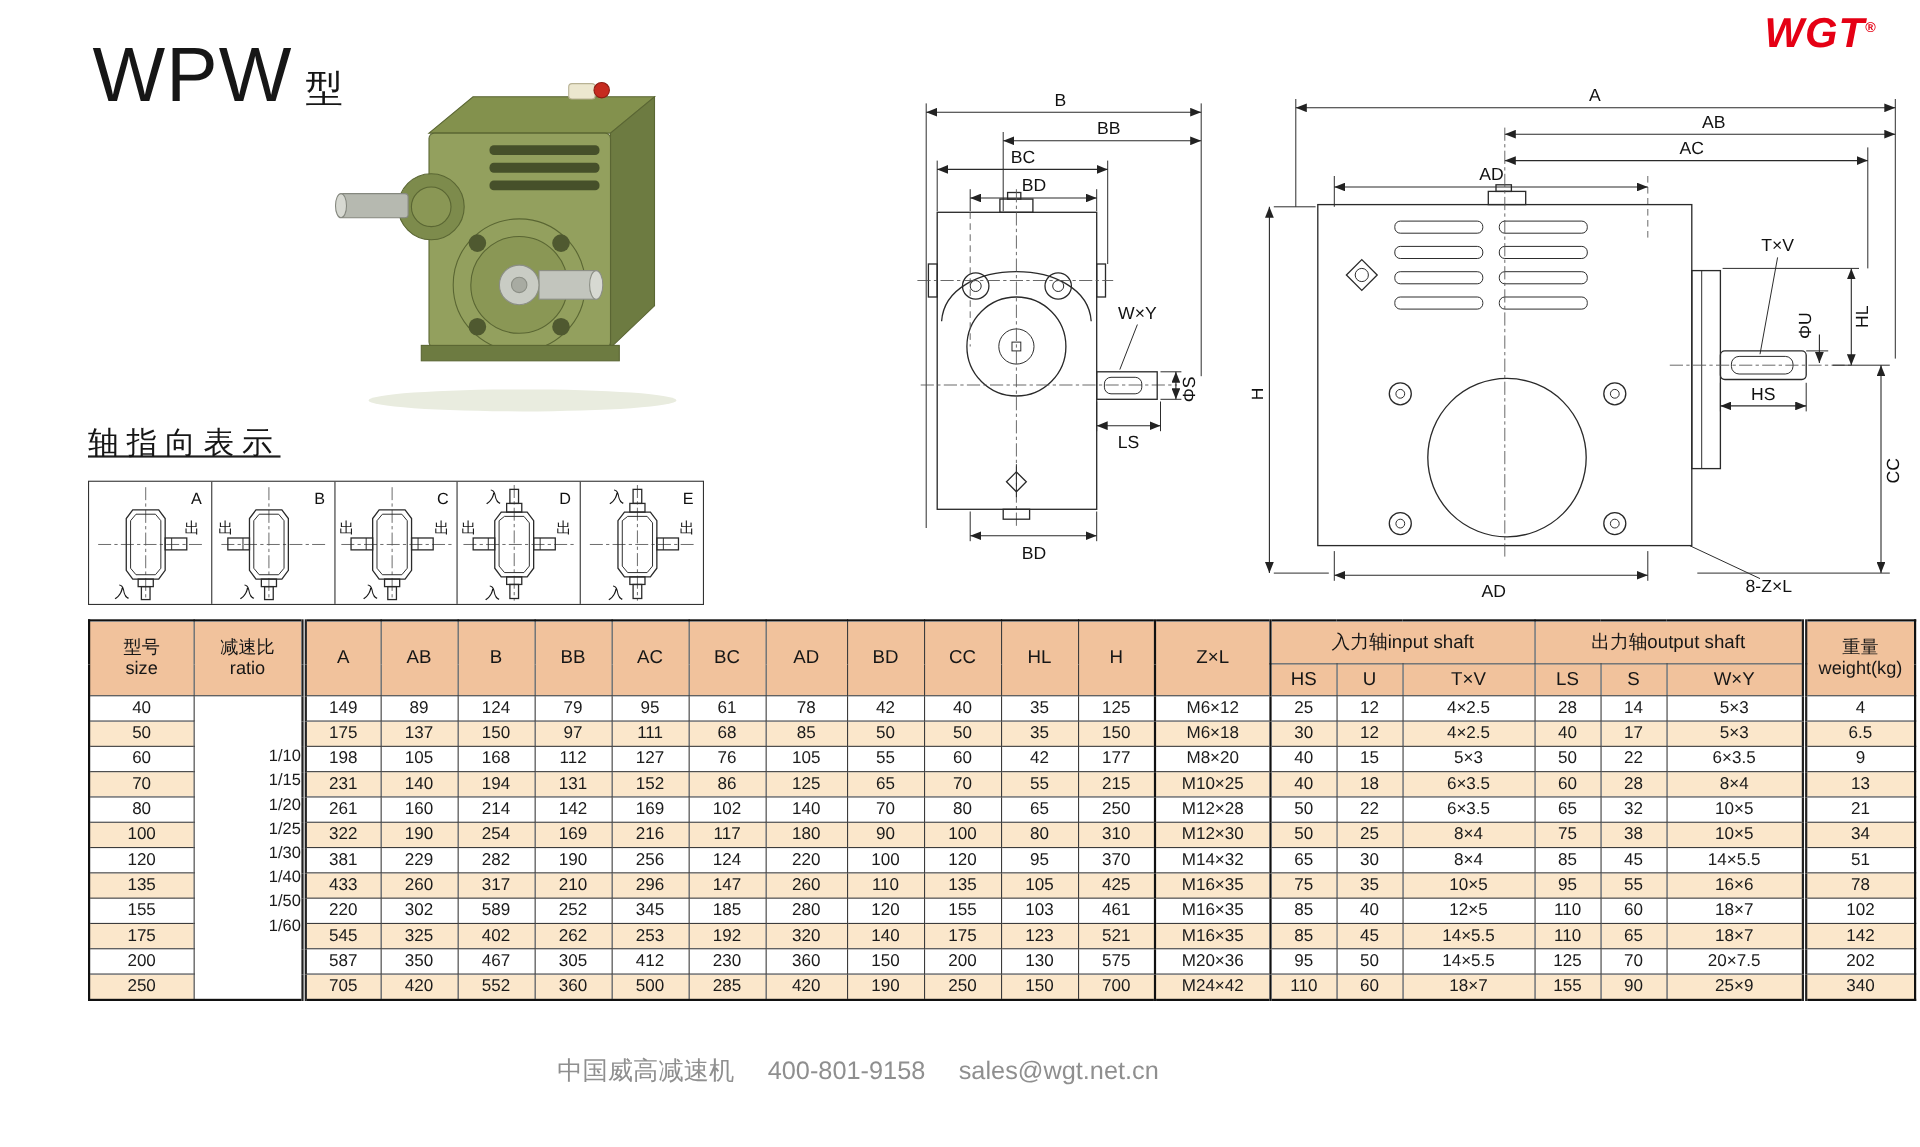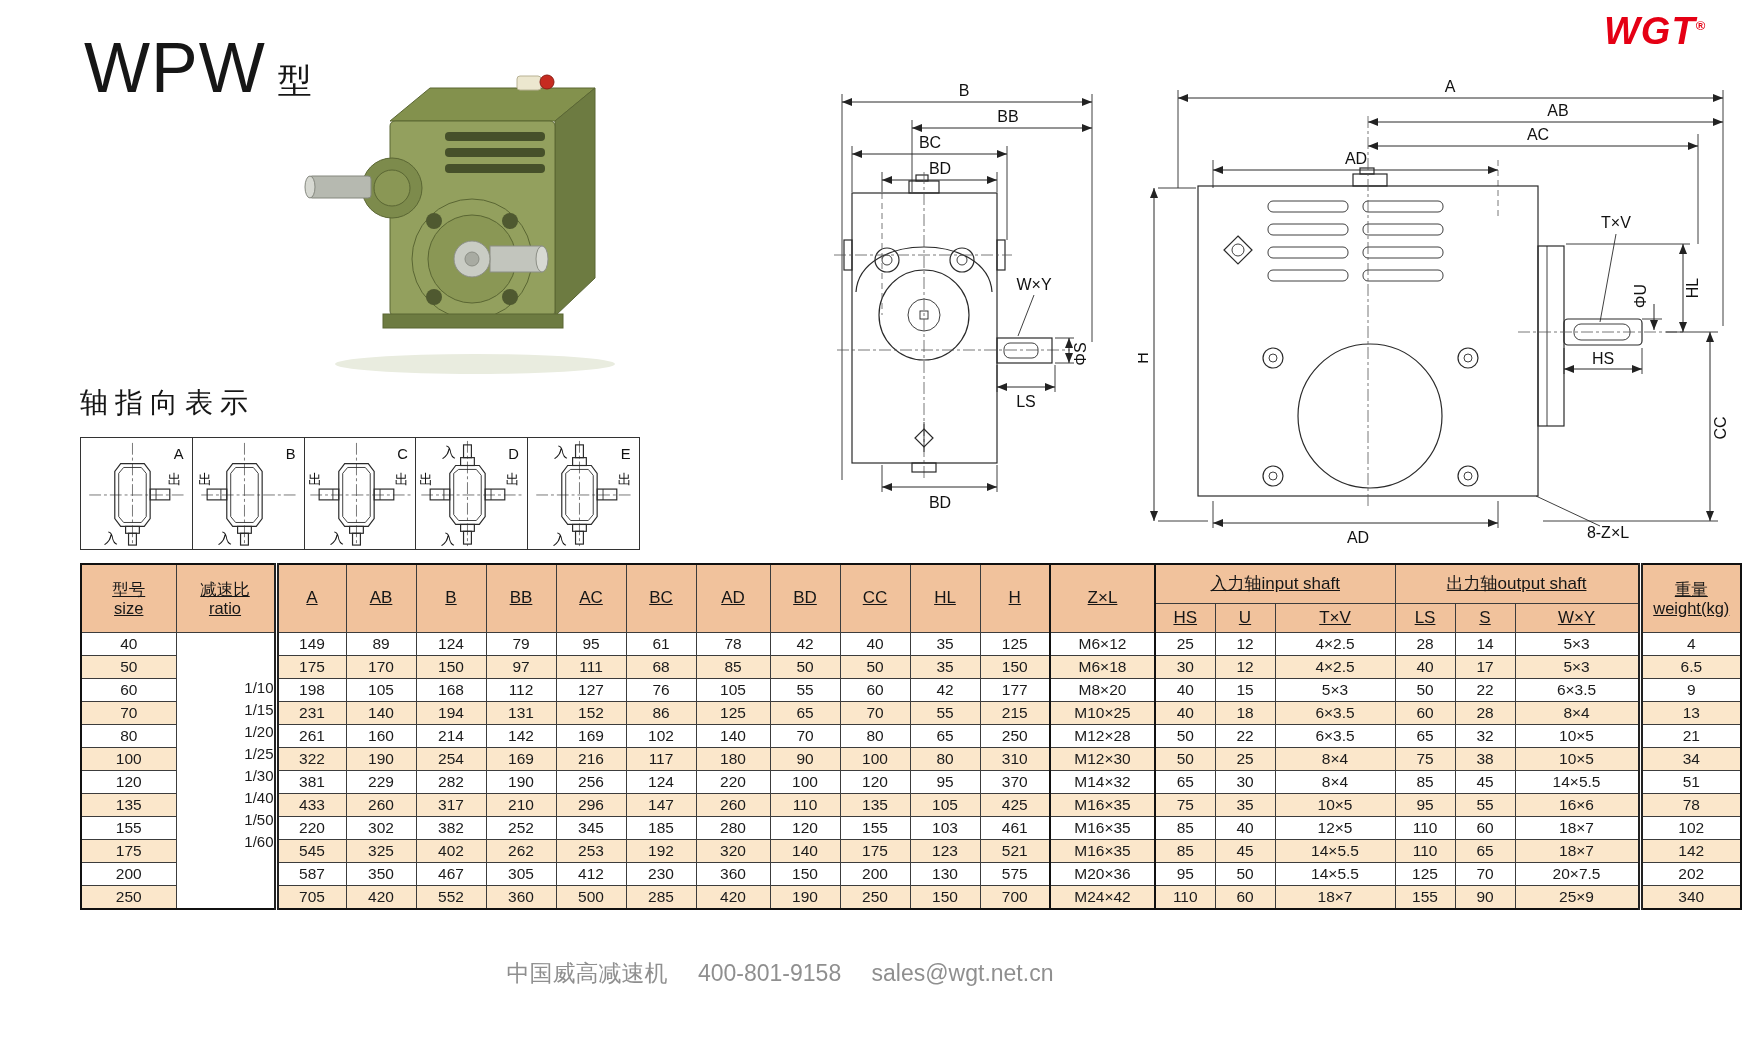--- a/index.html
+++ b/index.html
@@ -15,37 +15,37 @@
 
   
   svg text{font-family:"Liberation Sans","DejaVu Sans",sans-serif;font-size:16px;fill:#111;}
   .ln{stroke:#2a2a2a;stroke-width:1.2;fill:none;}
   .thin{stroke:#2a2a2a;stroke-width:0.9;fill:none;}
   .dim{stroke:#2a2a2a;stroke-width:1;fill:none;}
   .cl{stroke:#555;stroke-width:0.8;fill:none;stroke-dasharray:12 3 3 3;}
   .dash{stroke:#555;stroke-width:0.8;fill:none;stroke-dasharray:6 4;}
 
   
-  .sd-heading{position:absolute;left:80px;top:384px;}
+  .sd-heading{position:absolute;left:80px;top:384px;text-decoration:underline;}
   .sd-heading .cn{font-size:28px;letter-spacing:7px;color:#161616;}
   .sd-heading .en{font-size:23px;letter-spacing:1px;color:#c2410c;margin-top:17px;}
   .shaft-strip{position:absolute;left:80px;top:437px;width:560px;height:113px;display:flex;
                border:1px solid #333;box-sizing:border-box;background:#fff;}
   .shaft-cell{flex:1;border-right:1px solid #333;position:relative;}
   .shaft-cell:last-child{border-right:none;}
   .shaft-cell svg{display:block;width:100%;height:100%;}
   .shaft-cell text{font-size:14px;}
   .shaft-cell .letter{font-size:15px;}
 
   
   table.spec{position:absolute;left:80px;top:563px;width:1660px;border-collapse:collapse;
              table-layout:fixed;border:2px solid #111;}
   table.spec th,table.spec td{border:1px solid #3c3c3c;text-align:center;padding:0;
              overflow:hidden;white-space:nowrap;}
-  table.spec thead th{background:#f1c29c;font-weight:normal;font-size:17px;color:#161616;text-decoration:underline;}
+  table.spec thead th{background:#f1c29c;font-weight:normal;font-size:17px;color:#161616;}
   table.spec thead tr.h1 th{height:38px;line-height:1.1;}
   table.spec thead tr.h2 th{height:28px;}
   table.spec tbody td{height:22px;line-height:22px;font-size:15.5px;background:#fff;color:#1b1b1b;}
   table.spec tbody tr.stripe td{background:#fbe7cb;}
   td.col-ratio{background:#fff !important;vertical-align:top;}
   .ratio-line{height:22px;line-height:22px;font-size:15px;text-align:right;}
   .two-line div{line-height:1.12;font-size:16.5px;}
   .gap-l{border-left:5px double #222 !important;}
   .bl2{border-left:2px solid #111 !important;}
   .br2{border-right:2px solid #111 !important;}
@@ -426,21 +426,21 @@
           <td>12</td>
           <td>4×2.5</td>
           <td>28</td>
           <td>14</td>
           <td>5×3</td>
           <td class="gap-l">4</td>
         </tr>
         <tr class="stripe">
           <td class="col-size">50</td>
           <td class="gap-l">175</td>
-          <td>170</td>
+          <td>137</td>
           <td>150</td>
           <td>97</td>
           <td>111</td>
           <td>68</td>
           <td>85</td>
           <td>50</td>
           <td>50</td>
           <td>35</td>
           <td>150</td>
           <td class="bl2 br2">M6×18</td>
@@ -581,21 +581,21 @@
           <td>10×5</td>
           <td>95</td>
           <td>55</td>
           <td>16×6</td>
           <td class="gap-l">78</td>
         </tr>
         <tr>
           <td class="col-size">155</td>
           <td class="gap-l">220</td>
           <td>302</td>
-          <td>382</td>
+          <td>589</td>
           <td>252</td>
           <td>345</td>
           <td>185</td>
           <td>280</td>
           <td>120</td>
           <td>155</td>
           <td>103</td>
           <td>461</td>
           <td class="bl2 br2">M16×35</td>
           <td>85</td>

